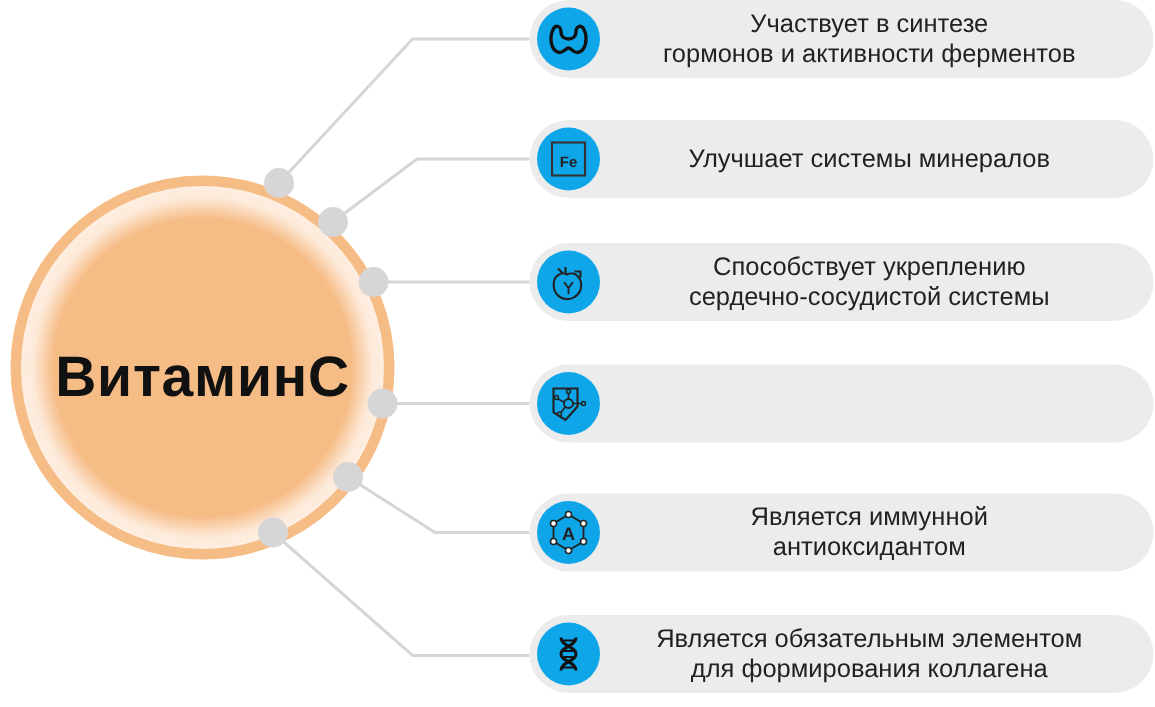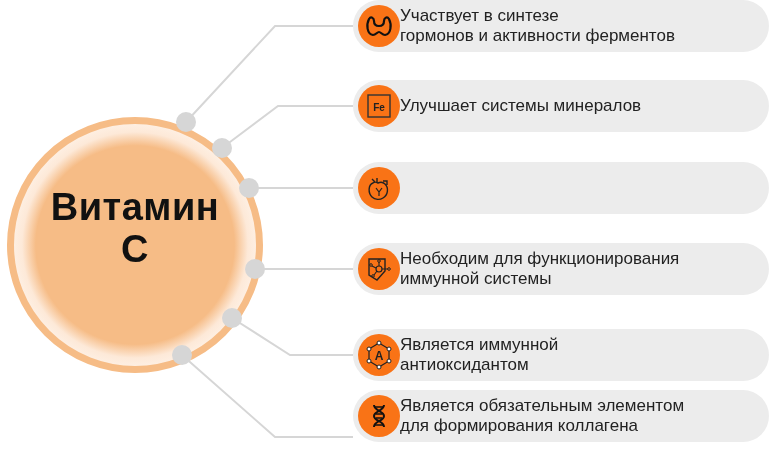--- a/index.html
+++ b/index.html
@@ -3,30 +3,30 @@
 <meta charset="utf-8">
 <style>
   html, body { margin: 0; padding: 0; background: #ffffff; }
   body { width: 770px; height: 471px; position: relative; overflow: hidden;
          font-family: "Liberation Sans", "DejaVu Sans", sans-serif; }
   .stage { position: absolute; left: 0; top: 0; width: 770px; height: 471px; }
   svg.lines { position: absolute; left: 0; top: 0; }
   .outer-ring { position: absolute; left: 7px; top: 117px; width: 256px; height: 256px;
     border-radius: 50%; border: 7px solid #f6bc86; box-sizing: border-box;
     background: radial-gradient(circle, #f6bc86 0%, #f6bc86 58%, #fde9d8 66%, #fffaf5 80%, #ffffff 100%); }
-  .title { position: absolute; left: 7px; top: 100px; width: 256px; height: 256px;
-    display: flex; flex-direction: column; align-items: center; justify-content: center;
+  .title { position: absolute; left: 7px; top: 124px; width: 256px; height: 256px;
+    display: flex; flex-direction: row; align-items: center; justify-content: center;
     font-weight: bold; font-size: 38px; line-height: 42px; color: #111; text-align: center;
     letter-spacing: 0.5px; }
   .dot { position: absolute; width: 20px; height: 20px; border-radius: 50%; background: #d6d6d6; }
   .pill { position: absolute; left: 353px; width: 416px; height: 52px; border-radius: 26px;
     background: #ececec; display: flex; align-items: center; }
-  .icon-circle { width: 42px; height: 42px; margin-left: 5px; border-radius: 50%; background: #f97316;
+  .icon-circle { width: 42px; height: 42px; margin-left: 5px; border-radius: 50%; background: #0ea5e9;
     display: flex; align-items: center; justify-content: center; flex: none; }
-  .pill-text { flex: 1; font-size: 17px; line-height: 20px; color: #222;
+  .pill-text { flex: 1; text-align: center; font-size: 17px; line-height: 20px; color: #222;
     padding-right: 10px; white-space: pre-line; }
 </style>
 </head>
 <body>
 
 <div class="stage">
 
   <svg class="lines" width="770" height="471">
     <g stroke="#d6d6d6" stroke-width="2" fill="none">
       <polyline points="186,122 275,26 353,26"></polyline>
@@ -71,56 +71,56 @@
     <div class="pill-text">Улучшает системы минералов</div>
   </div>
 
   <div class="pill" style="top:162px">
     <div class="icon-circle">
       <svg width="30" height="30" viewBox="0 0 30 30">
         <path d="M8 6 L11 9 M13 5 L13 9 M9 10 C4 12 4 20 8 24 C11 27 16 27 19 25 C24 22 25 15 21 11 C19 9 16 9 14 10 C12 9 10 9 9 10 Z M19 8 L23 8 L23 12" fill="none" stroke="#222" stroke-width="1.4"></path>
         <path d="M12 15 L15 19 L18 15 M15 19 L15 23" fill="none" stroke="#222" stroke-width="1.2"></path>
       </svg>
     </div>
+    <div class="pill-text">Способствует укреплению
+сердечно-сосудистой системы</div>
   </div>
 
   <div class="pill" style="top:243px">
     <div class="icon-circle">
       <svg width="30" height="30" viewBox="0 0 30 30">
         <path d="M5 5 L21 5 L21 17 L13 26 L5 21 Z" fill="none" stroke="#222" stroke-width="1.4"></path>
         <circle cx="15" cy="15" r="3" fill="none" stroke="#222" stroke-width="1.2"></circle>
         <path d="M15 12 L15 8 M18 15 L24 15 M13 17 L10 21 M12 14 L8 12" stroke="#222" stroke-width="1.1"></path>
         <circle cx="15" cy="7" r="1.3" fill="none" stroke="#222"></circle>
           <circle cx="25" cy="15" r="1.3" fill="none" stroke="#222"></circle>
         <circle cx="9" cy="22" r="1.3" fill="none" stroke="#222"></circle>
           <circle cx="7" cy="11" r="1.3" fill="none" stroke="#222"></circle>
       </svg>
     </div>
-    <div class="pill-text">Необходим для функционирования
-иммунной системы</div>
   </div>
 
   <div class="pill" style="top:329px">
     <div class="icon-circle">
       <svg width="32" height="32" viewBox="0 0 32 32">
         <polygon points="16,4 26,10 26,22 16,28 6,22 6,10" fill="none" stroke="#222" stroke-width="1.2"></polygon>
         <circle cx="16" cy="4" r="2" fill="#fff" stroke="#222"></circle>
           <circle cx="26" cy="10" r="2" fill="#fff" stroke="#222"></circle>
         <circle cx="26" cy="22" r="2" fill="#fff" stroke="#222"></circle>
           <circle cx="16" cy="28" r="2" fill="#fff" stroke="#222"></circle>
         <circle cx="6" cy="22" r="2" fill="#fff" stroke="#222"></circle>
           <circle cx="6" cy="10" r="2" fill="#fff" stroke="#222"></circle>
         <text x="16" y="21" text-anchor="middle" font-size="12" font-weight="bold" fill="#222" font-family="Liberation Sans, sans-serif">A</text>
       </svg>
     </div>
     <div class="pill-text">Является иммунной
 антиоксидантом</div>
   </div>
 
-  <div class="pill" style="top:390px">
+  <div class="pill" style="top:410px">
     <div class="icon-circle">
       <svg width="30" height="30" viewBox="0 0 30 30">
         <path d="M10 4 C10 10 20 10 20 15 C20 20 10 20 10 26" fill="none" stroke="#111" stroke-width="2"></path>
         <path d="M20 4 C20 10 10 10 10 15 C10 20 20 20 20 26" fill="none" stroke="#111" stroke-width="2"></path>
         <path d="M11 6 L19 6 M11 24 L19 24 M12 13 L18 13 M12 17 L18 17" stroke="#111" stroke-width="1.3"></path>
       </svg>
     </div>
     <div class="pill-text">Является обязательным элементом
 для формирования коллагена</div>
   </div>

